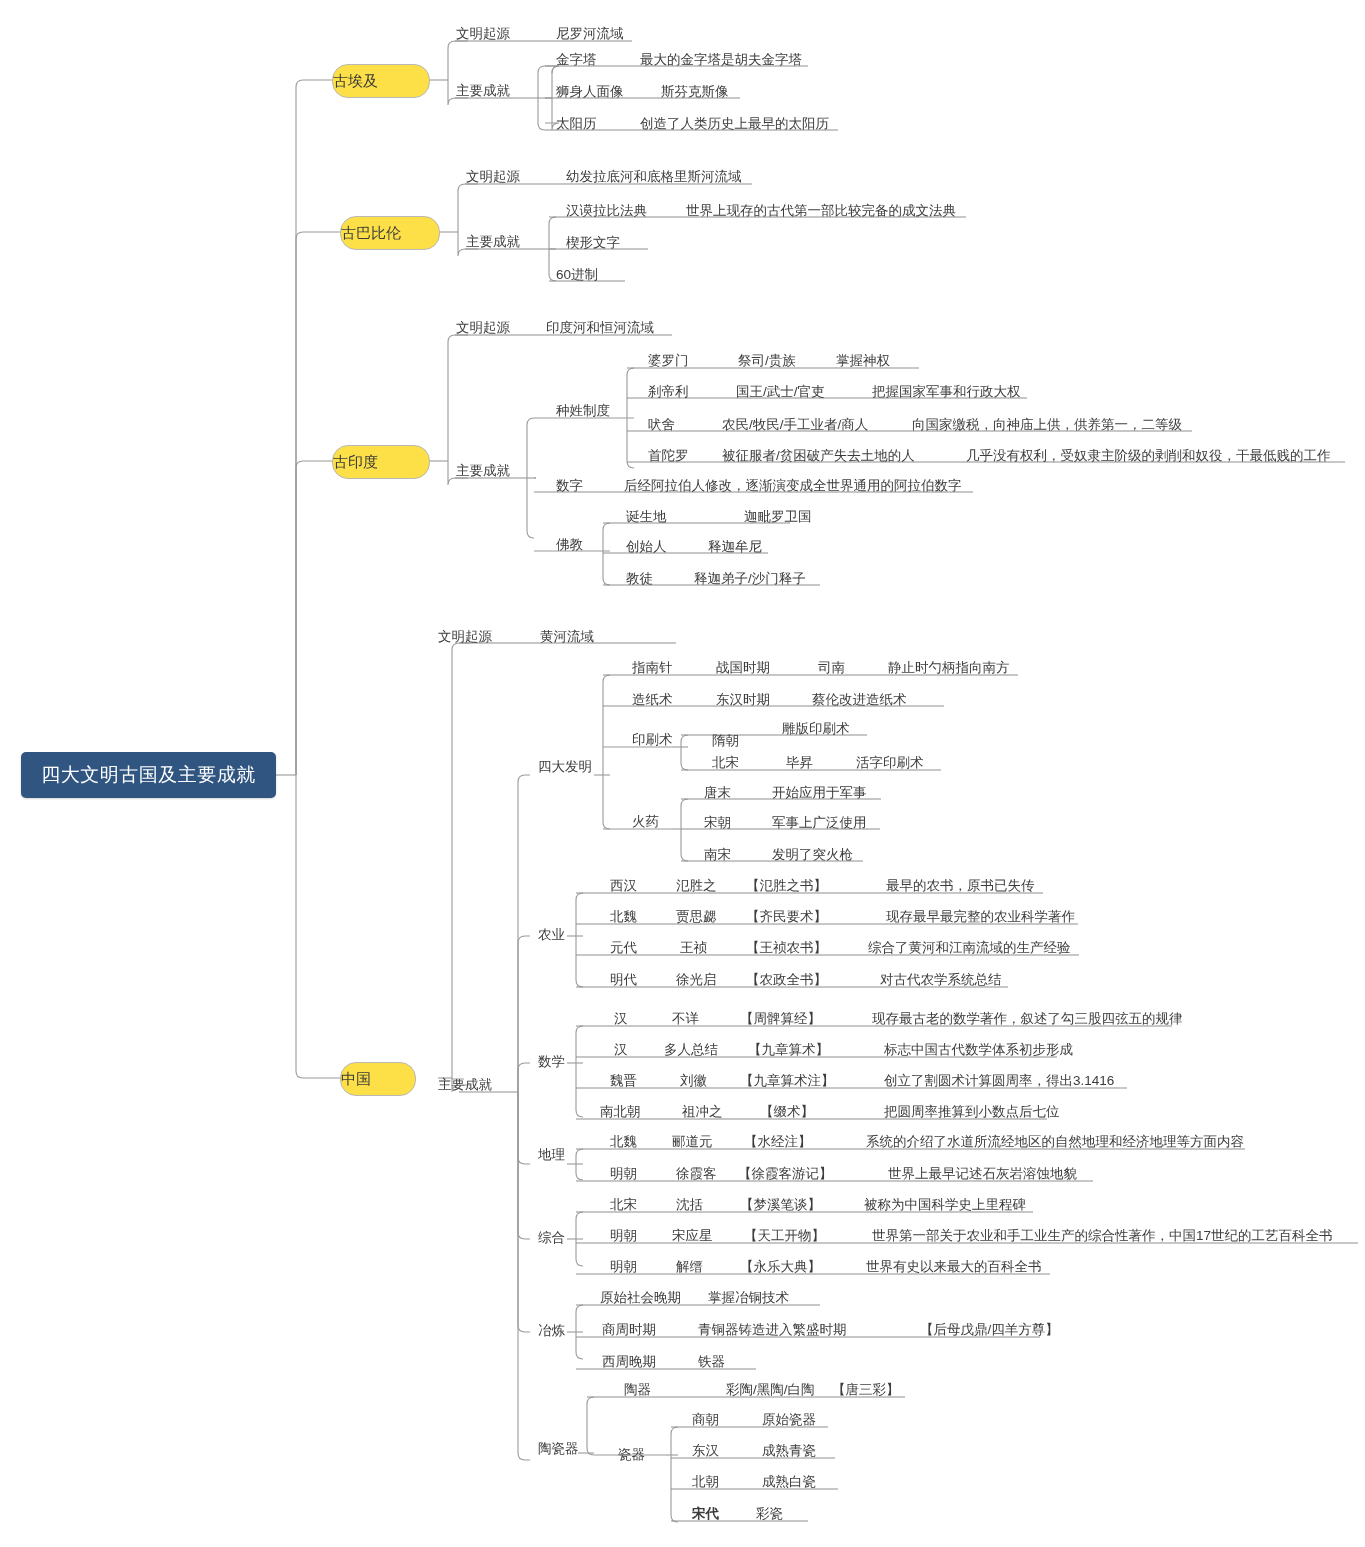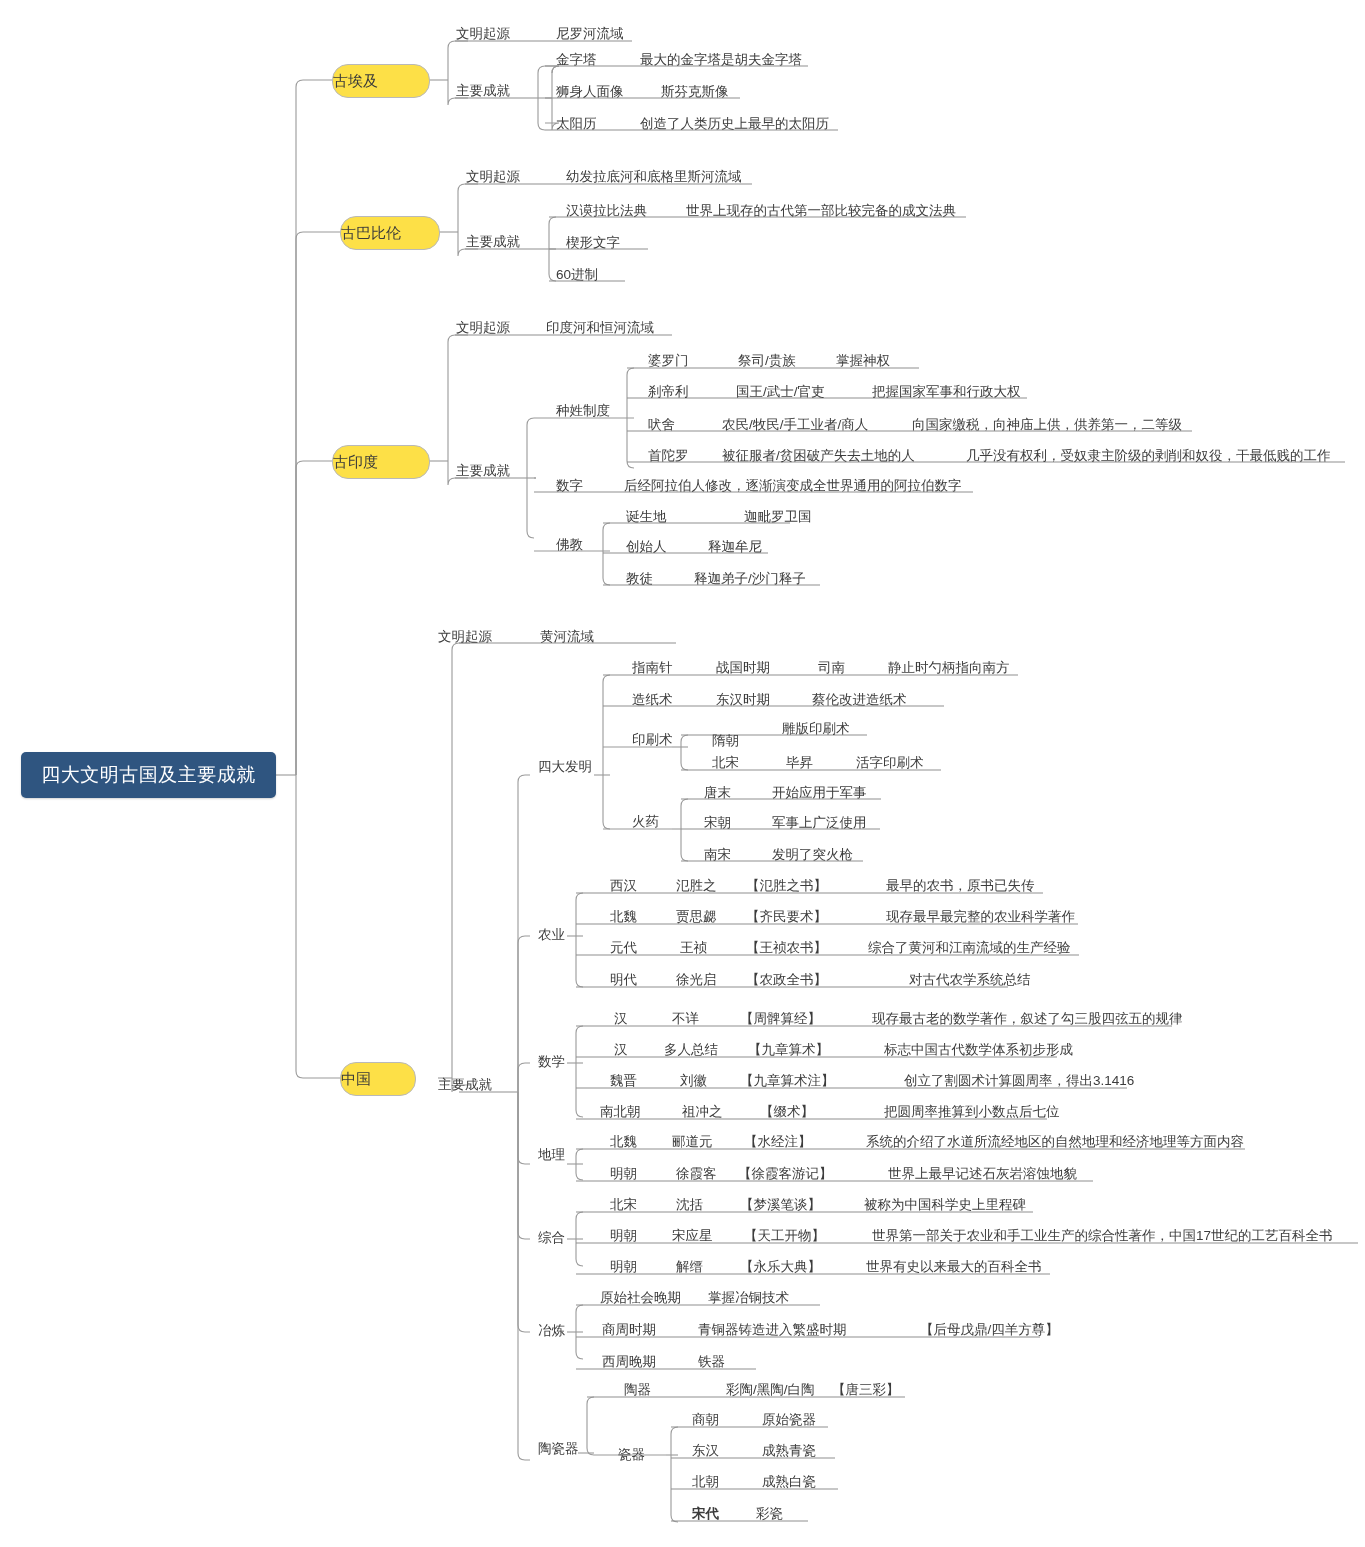--- a/index.html
+++ b/index.html
@@ -319,37 +319,37 @@
   <div class="lbl" style="left:886px;top:910px;">现存最早最完整的农业科学著作</div>
 
   <div class="lbl" style="left:610px;top:941px;">元代</div>
   <div class="lbl" style="left:680px;top:941px;">王祯</div>
   <div class="lbl" style="left:746px;top:941px;">【王祯农书】</div>
   <div class="lbl" style="left:868px;top:941px;">综合了黄河和江南流域的生产经验</div>
 
   <div class="lbl" style="left:610px;top:973px;">明代</div>
   <div class="lbl" style="left:676px;top:973px;">徐光启</div>
   <div class="lbl" style="left:746px;top:973px;">【农政全书】</div>
-  <div class="lbl" style="left:880px;top:973px;margin-left:29px;">对古代农学系统总结</div>
+  <div class="lbl" style="left:880px;top:973px;">对古代农学系统总结</div>
 
   <div class="lbl" style="left:538px;top:1055px;">数学</div>
   <div class="lbl" style="left:614px;top:1012px;">汉</div>
   <div class="lbl" style="left:672px;top:1012px;">不详</div>
   <div class="lbl" style="left:740px;top:1012px;">【周髀算经】</div>
   <div class="lbl" style="left:872px;top:1012px;">现存最古老的数学著作，叙述了勾三股四弦五的规律</div>
 
   <div class="lbl" style="left:614px;top:1043px;">汉</div>
   <div class="lbl" style="left:664px;top:1043px;">多人总结</div>
   <div class="lbl" style="left:748px;top:1043px;">【九章算术】</div>
   <div class="lbl" style="left:884px;top:1043px;">标志中国古代数学体系初步形成</div>
 
   <div class="lbl" style="left:610px;top:1074px;">魏晋</div>
   <div class="lbl" style="left:680px;top:1074px;">刘徽</div>
   <div class="lbl" style="left:740px;top:1074px;">【九章算术注】</div>
-  <div class="lbl" style="left:884px;top:1074px;margin-left:20px;">创立了割圆术计算圆周率，得出3.1416</div>
+  <div class="lbl" style="left:884px;top:1074px;">创立了割圆术计算圆周率，得出3.1416</div>
 
   <div class="lbl" style="left:600px;top:1105px;">南北朝</div>
   <div class="lbl" style="left:682px;top:1105px;">祖冲之</div>
   <div class="lbl" style="left:760px;top:1105px;">【缀术】</div>
   <div class="lbl" style="left:884px;top:1105px;">把圆周率推算到小数点后七位</div>
 
   <div class="lbl" style="left:538px;top:1148px;">地理</div>
   <div class="lbl" style="left:610px;top:1135px;">北魏</div>
   <div class="lbl" style="left:672px;top:1135px;">郦道元</div>
   <div class="lbl" style="left:744px;top:1135px;">【水经注】</div>

